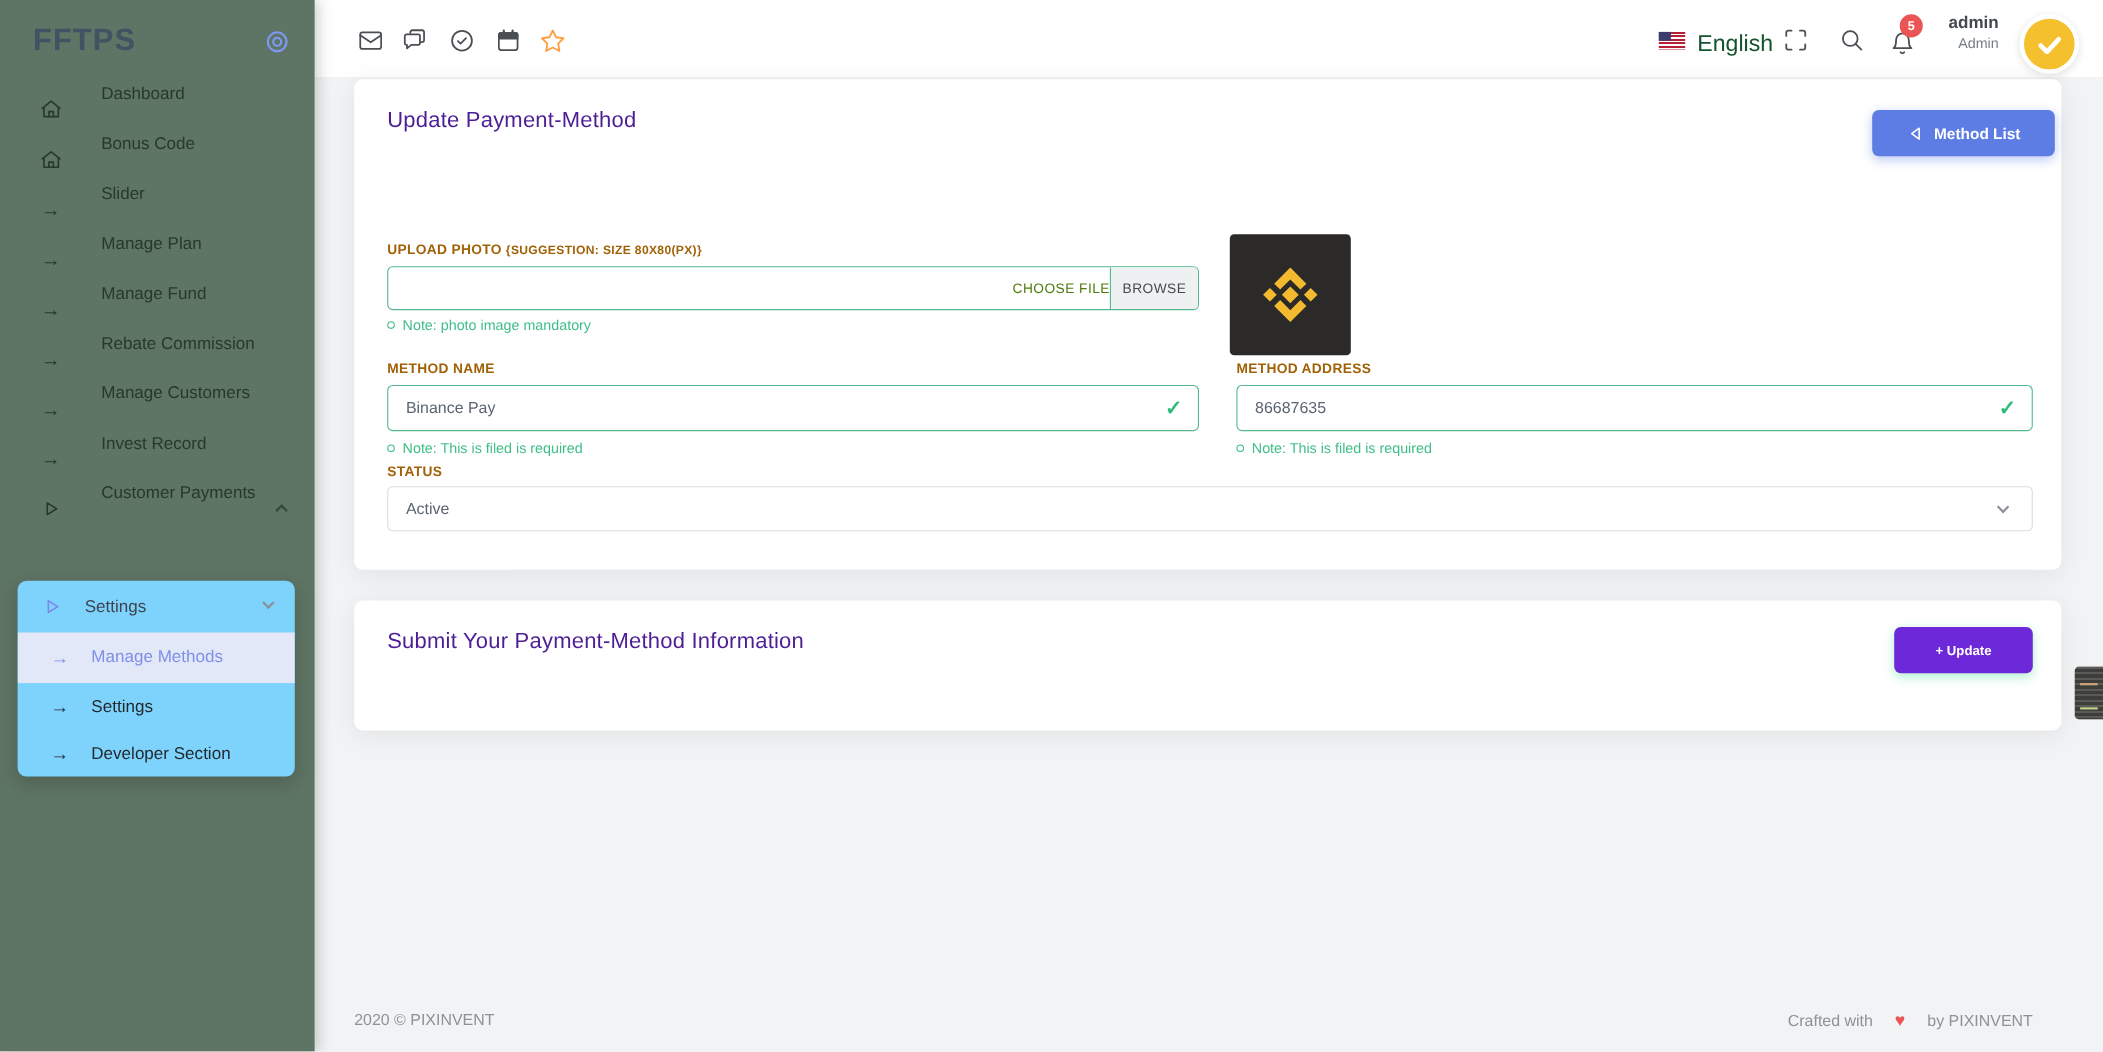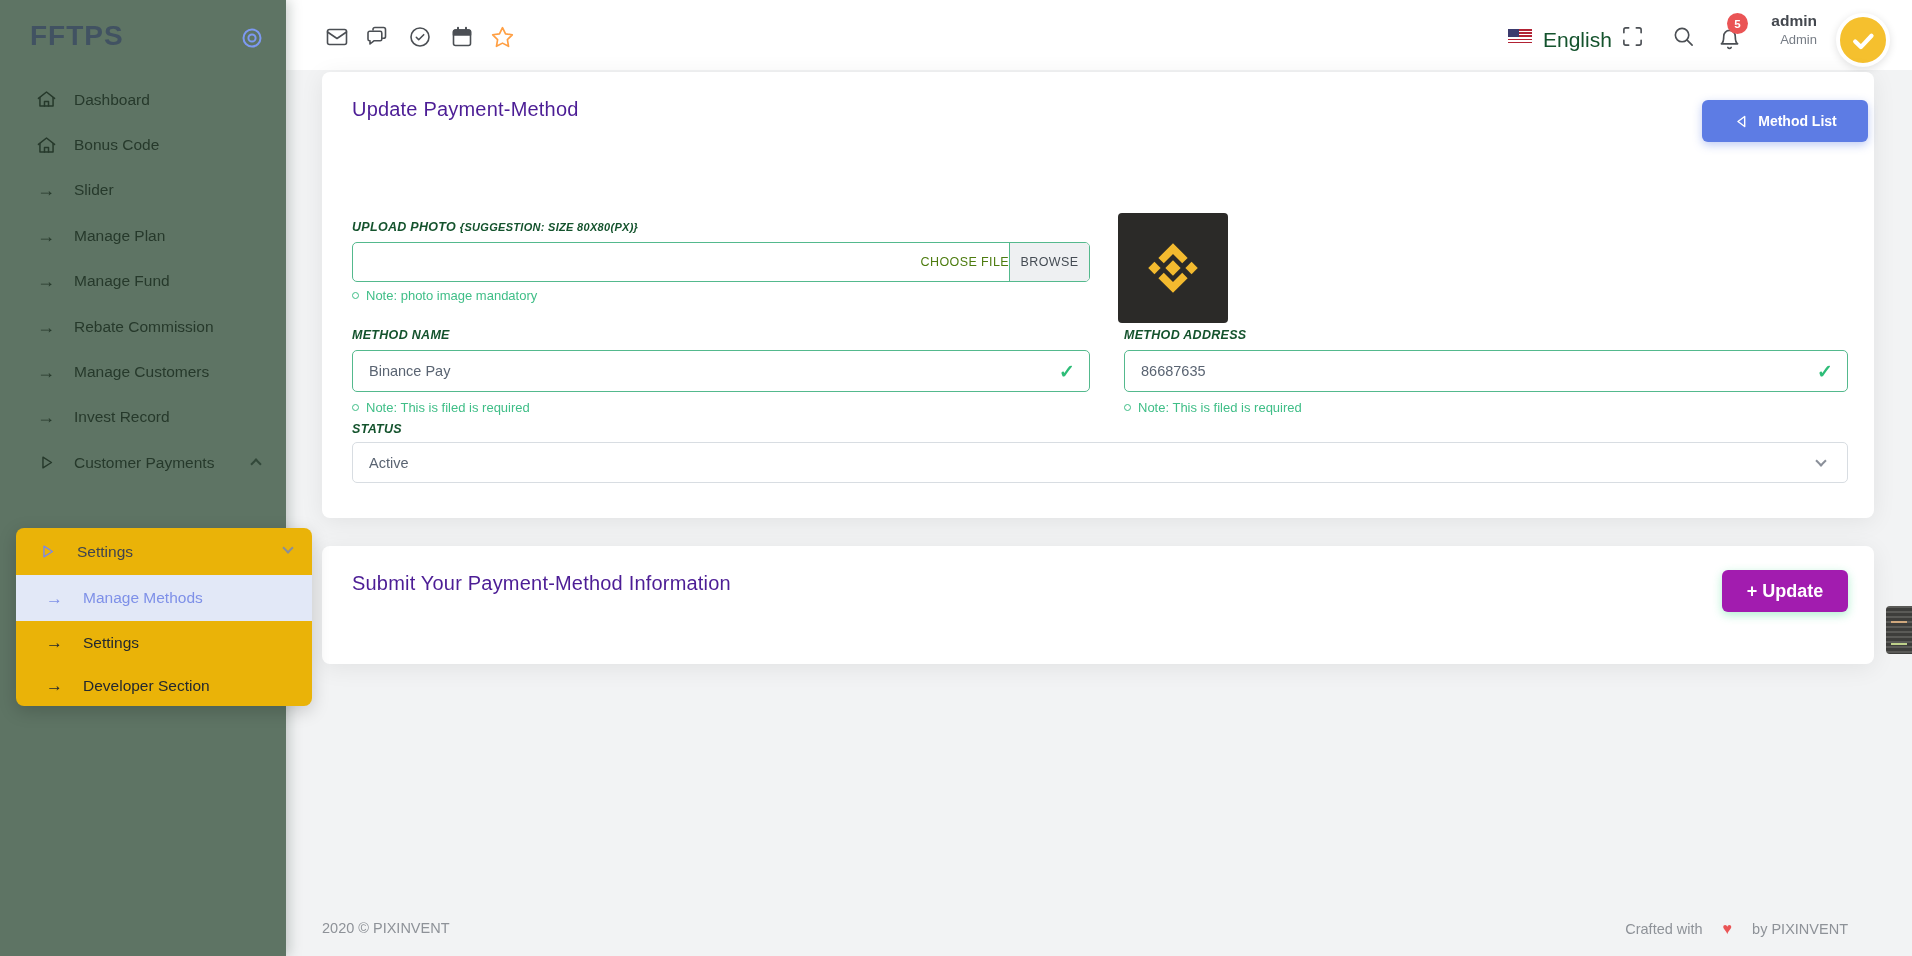--- a/index.html
+++ b/index.html
@@ -4,27 +4,27 @@
 <style>
   * { margin:0; padding:0; box-sizing:border-box; }
   html,body { width:1912px; height:956px; overflow:hidden; }
   body { font-family:"Liberation Sans", sans-serif; background:#f2f3f4; position:relative; color:#4b5158; }
 
   
   .sidebar { position:absolute; left:0; top:0; width:286px; height:956px; background:#5e7464; box-shadow:3px 0 12px rgba(40,60,50,.25); z-index:10; }
   .logo-text { position:absolute; left:30px; top:20px; font-size:28px; font-weight:700; letter-spacing:1px; color:rgba(35,48,95,.5); }
   .pin-toggle { position:absolute; right:22px; top:26px; cursor:pointer; }
   .nav { position:absolute; left:0; top:77px; width:286px; }
-  .nav-item { position:relative; height:45.4px; display:flex; align-items:center; padding-left:34px; color:#26392b; font-size:15.5px; cursor:pointer; }
+  .nav-item { position:relative; height:45.4px; display:flex; padding-left:34px; color:#26392b; font-size:15.5px; cursor:pointer;gap:18px; }
   .nav-ico { width:24px; display:flex; justify-content:center; align-items:center; margin-right:16px; color:#26392b; }
   .nav-arrow { font-size:18px; line-height:1; }
   .chev { width:8px; height:8px; border-right:2px solid #33493a; border-bottom:2px solid #33493a; display:inline-block; }
   .chev-up { transform:rotate(-135deg); position:absolute; right:26px; top:20px; }
   .chev-down-p { transform:rotate(45deg); position:absolute; right:20px; top:16px; border-color:#8a8f99; }
-  .settings-panel { position:absolute; left:16px; top:528px; width:296px; height:178px; background:#eab308; border-radius:8px; box-shadow:0 5px 18px rgba(0,0,0,.18); overflow:hidden; }
+  .settings-panel { position:absolute; left:16px; top:528px; width:252px; height:178px; background:#7dd3fc; border-radius:8px; box-shadow:0 5px 18px rgba(0,0,0,.18); overflow:hidden; }
   .sp-head { position:relative; height:47px; display:flex; align-items:center; padding-left:19px; font-size:15.5px; color:#3f4450; cursor:pointer; }
   .sp-head .nav-ico { color:#7b88ea; margin-right:18px; }
   .sp-row { position:relative; height:43px; display:flex; align-items:center; padding-left:30px; font-size:15.5px; color:#23282f; cursor:pointer; }
   .sp-row .nav-arrow { margin-right:20px; font-size:17px; }
   .sp-row.active { height:46px; background:#e2e8f7; color:#7e90e8; }
   .sp-row.active .nav-arrow { color:#7e90e8; }
 
   
   .header { position:absolute; left:286px; top:0; width:1626px; height:70px; background:#fff; }
   .h-ico { position:absolute; top:25px; width:24px; height:24px; color:#4b4f54; cursor:pointer; }
@@ -37,23 +37,23 @@
   .user-role { font-size:13px; color:#767c85; line-height:17px; }
   .avatar { position:absolute; left:1550px; top:13px; width:54px; height:54px; border-radius:50%; background:#f5c02e; border:4px solid #fff; box-shadow:0 2px 8px rgba(0,0,0,.12); cursor:pointer; display:flex; align-items:center; justify-content:center; }
 
   
   .card { position:absolute; background:#fff; border-radius:8px; box-shadow:0 4px 24px rgba(0,0,0,.07); }
   .card1 { left:322px; top:72px; width:1552px; height:446px; }
   .card2 { left:322px; top:546px; width:1552px; height:118px; }
   .card-title { position:absolute; left:30px; top:26px; font-size:20px; font-weight:500; color:#4c1d95; letter-spacing:.2px; }
   .btn { display:flex; align-items:center; justify-content:center; border-radius:6px; color:#fff; font-weight:700; cursor:pointer; }
   .btn-method-list { position:absolute; left:1380px; top:28px; width:166px; height:42px; background:#5d7ce4; font-size:14px; gap:8px; box-shadow:0 3px 10px rgba(93,124,228,.4); }
-  .btn-update { position:absolute; left:1400px; top:24px; width:126px; height:42px; background:#a21caf; font-size:18px; box-shadow:0 3px 10px rgba(57,218,138,.4); }
-
-  .form-label { position:absolute; font-size:12.5px; font-weight:700; color:#14532d; letter-spacing:.3px;font-style:italic; }
+  .btn-update { position:absolute; left:1400px; top:24px; width:126px; height:42px; background:#6d28d9; font-size:12px; box-shadow:0 3px 10px rgba(57,218,138,.4); }
+
+  .form-label { position:absolute; font-size:12.5px; font-weight:700; color:#a16207; letter-spacing:.3px; }
   .form-label .sugg { font-size:11px; font-weight:600; }
   .input-box { position:absolute; height:42px; background:#fff; border:1px solid #54b98d; border-radius:5px; display:flex; align-items:center; padding:15px 16px; font-size:14.5px; color:#5a6472; cursor:text; }
   .file-box { position:absolute; height:40px; border:1px solid #54b98d; border-radius:5px; background:#fff; display:flex; align-items:center; cursor:pointer; overflow:hidden; }
   .file-text { flex:1; padding-left:16px; font-size:12.5px; letter-spacing:.4px; color:#4d7c0f;text-align:right; }
   .browse-seg { width:80px; height:100%; background:#eef0f2; border-left:1px solid #54b98d; display:flex; align-items:center; justify-content:center; font-size:12.5px; letter-spacing:.4px; color:#454c54; }
   .input-check { position:absolute; right:14px; top:50%; transform:translateY(-50%); color:#2ebd78; font-size:19px; font-weight:700; }
   .note { position:absolute; font-size:13px; color:#3fbe87; display:flex; align-items:center; }
   .note-dot { width:7px; height:7px; border:1.5px solid #3fbe87; border-radius:50%; display:inline-block; margin-right:7px; }
   .binance-img { position:absolute; left:796px; top:141px; width:110px; height:110px; background:#2b2a28; border-radius:4px; display:flex; align-items:center; justify-content:center; }
   .select-box { position:absolute; left:30px; top:370px; width:1496px; height:41px; border:1px solid #d8dde2; border-radius:5px; background:#fff; display:flex; align-items:center; padding:0 16px; font-size:14.5px; color:#5a6472; cursor:pointer; }

